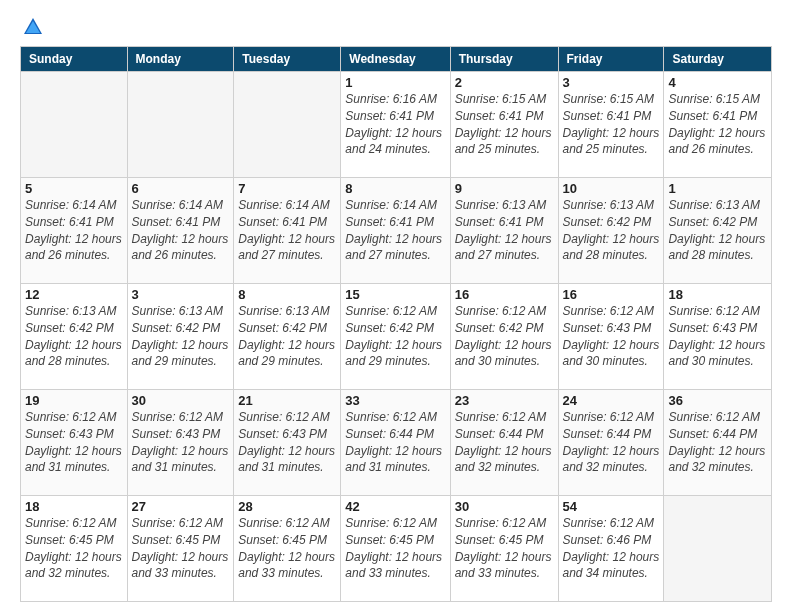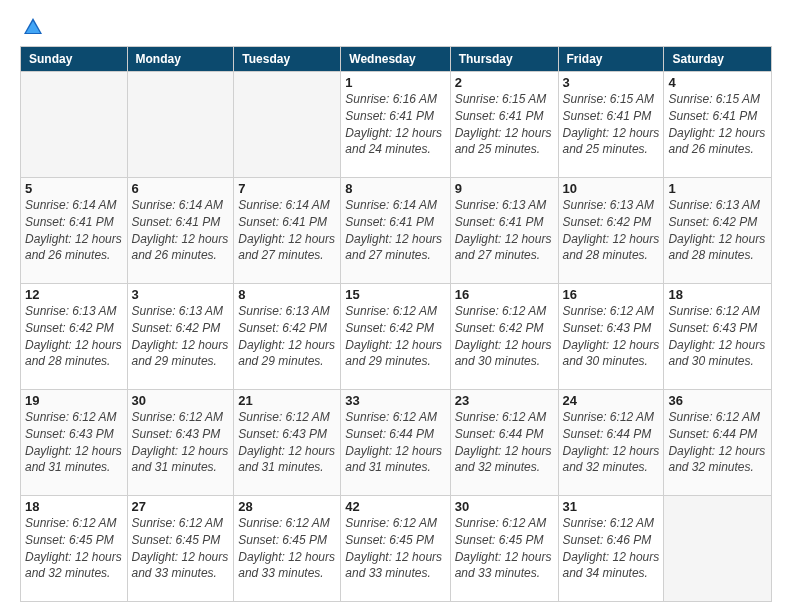--- a/index.html
+++ b/index.html
@@ -175,18 +175,18 @@
           <td><span class="day-number">23</span><span class="day-info">Sunrise: 6:12 AM<br>Sunset: 6:44 PM<br>Daylight: 12 hours and 32 minutes.</span></td>
           <td><span class="day-number">24</span><span class="day-info">Sunrise: 6:12 AM<br>Sunset: 6:44 PM<br>Daylight: 12 hours and 32 minutes.</span></td>
           <td><span class="day-number">36</span><span class="day-info">Sunrise: 6:12 AM<br>Sunset: 6:44 PM<br>Daylight: 12 hours and 32 minutes.</span></td>
         </tr>
         <tr>
           <td><span class="day-number">18</span><span class="day-info">Sunrise: 6:12 AM<br>Sunset: 6:45 PM<br>Daylight: 12 hours and 32 minutes.</span></td>
           <td><span class="day-number">27</span><span class="day-info">Sunrise: 6:12 AM<br>Sunset: 6:45 PM<br>Daylight: 12 hours and 33 minutes.</span></td>
           <td><span class="day-number">28</span><span class="day-info">Sunrise: 6:12 AM<br>Sunset: 6:45 PM<br>Daylight: 12 hours and 33 minutes.</span></td>
           <td><span class="day-number">42</span><span class="day-info">Sunrise: 6:12 AM<br>Sunset: 6:45 PM<br>Daylight: 12 hours and 33 minutes.</span></td>
           <td><span class="day-number">30</span><span class="day-info">Sunrise: 6:12 AM<br>Sunset: 6:45 PM<br>Daylight: 12 hours and 33 minutes.</span></td>
-          <td><span class="day-number">31</span><span class="day-info">Sunrise: 6:12 AM<br>Sunset: 6:46 PM<br>Daylight: 12 hours and 34 minutes.</span></td>
+          <td><span class="day-number">54</span><span class="day-info">Sunrise: 6:12 AM<br>Sunset: 6:46 PM<br>Daylight: 12 hours and 34 minutes.</span></td>
           <td class="empty"></td>
         </tr>
       </tbody>
   </table>
 </div>
 
 </body></html>

